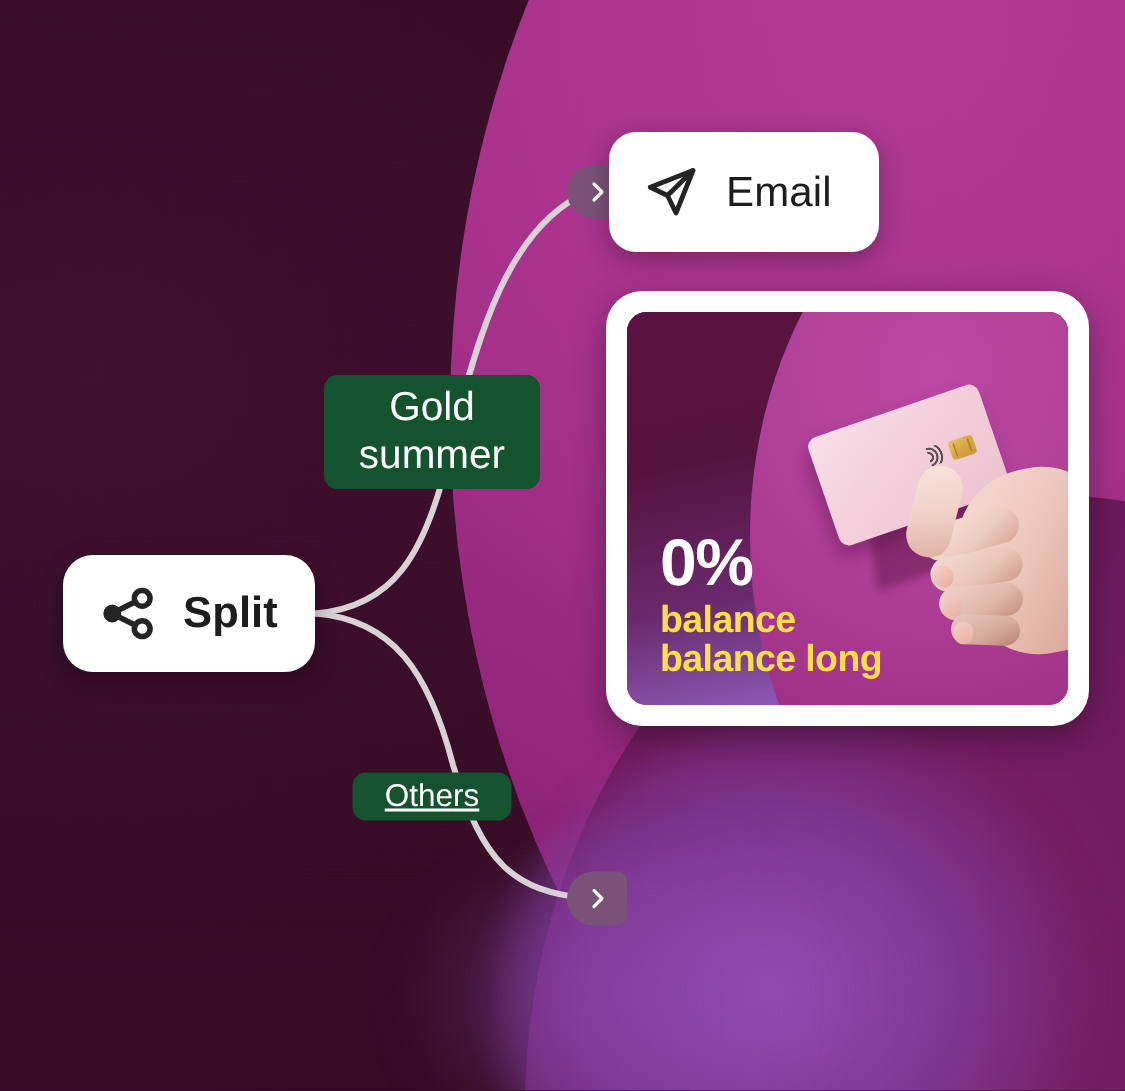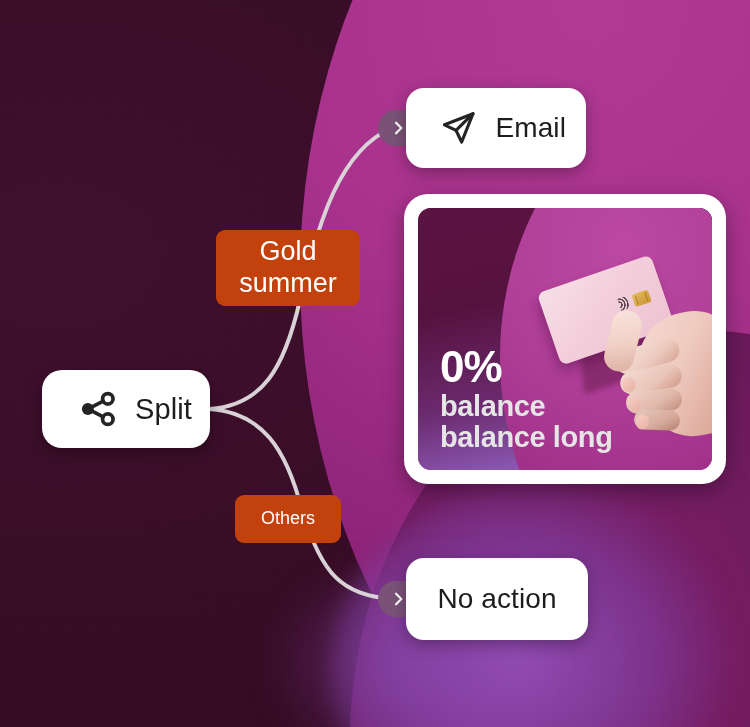--- a/index.html
+++ b/index.html
@@ -72,38 +72,37 @@
   }
 
   
   .node {
     position:absolute;
     background:#ffffff;
     border-radius:18px;
     display:flex;
     align-items:center;
     box-shadow:0 5px 16px rgba(0,0,0,.30);
-    justify-content:flex-end;
   }
   .node-label {
     font-size:28px;
     color:#1d1d1d;
     letter-spacing:.1px;
     white-space:nowrap;
   }
 
   
   #node-split {
     left:42px; top:370px;
     width:168px; height:78px;
     padding:0 18px 0 22px;
     gap:16px;
     border-radius:20px;
   }
-  #node-split .node-label { font-size:29px; }
+  #node-split .node-label { font-size:29px;font-weight:bold; }
 
   .icon-split { width:42px; height:42px; flex:0 0 auto; display:block; }
 
   
   #node-email {
     left:406px; top:88px;
     width:180px; height:80px;
     padding:0 20px 0 22px;
     gap:16px;
     border-radius:18px;
@@ -115,39 +114,41 @@
     left:406px; top:558px;
     width:182px; height:82px;
     padding:0 20px;
     justify-content:center;
     border-radius:18px;
   }
 
   
   .chip {
     position:absolute;
-    background:#c2410c;
+    background:#14532d;
     color:#ffffff;
     border-radius:9px;
     display:flex;
     flex-direction:column;
     align-items:center;
     justify-content:center;
     font-size:27px;
     line-height:1.18;
     text-align:center;
+    margin-top:20px;
   }
   #chip-gold {
     left:216px; top:230px;
     width:144px; height:76px;
   }
   #chip-others {
     left:235px; top:495px;
-    width:106px; height:48px;
-    font-size:18px;
+    width:106px; height:32px;
+    font-size:21px;
+    text-decoration:underline;
   }
 
   
   .chev-badge {
     position:absolute;
     width:40px; height:36px;
     background:#7a5278;
     border-radius:18px 6px 6px 18px;
     display:flex;
     align-items:center;
@@ -192,23 +193,23 @@
   }
   .promo-pct {
     font-size:44px;
     font-weight:bold;
     color:#ffffff;
     line-height:1;
     letter-spacing:-1px;
     margin-bottom:2px;
   }
   .promo-lines {
-    font-size:29px;
+    font-size:25px;
     font-weight:bold;
-    color:#e5e5e5;
+    color:#fde047;
     line-height:1.05;
     letter-spacing:-.4px;
   }
 
   
   .hand-wrap {
     position:absolute;
     right:-4px; top:42px;
     width:180px; height:200px;
     z-index:2;
@@ -346,23 +347,20 @@
   </div>
 
   <div class="node" id="node-email">
     <svg class="icon-send" viewBox="0 0 24 24">
       <path d="M20.4 3.4 L3.3 10.1 L10.2 13.4 L13.6 20.4 Z" fill="none" stroke="#242424" stroke-width="1.9" stroke-linejoin="round"></path>
       <path d="M10.2 13.4 L20.4 3.4" fill="none" stroke="#242424" stroke-width="1.9" stroke-linecap="round"></path>
     </svg>
     <span class="node-label">Email</span>
   </div>
 
-  <div class="node" id="node-noaction">
-    <span class="node-label">No action</span>
-  </div>
 
   <div id="promo-card">
     <div class="promo-inner">
       <div class="promo-bg-dark"></div>
       <div class="promo-bg-magenta"></div>
 
       <div class="hand-wrap">
         <div class="card-shadow"></div>
         <div class="credit-card">
           <div class="cc-contactless"></div>

